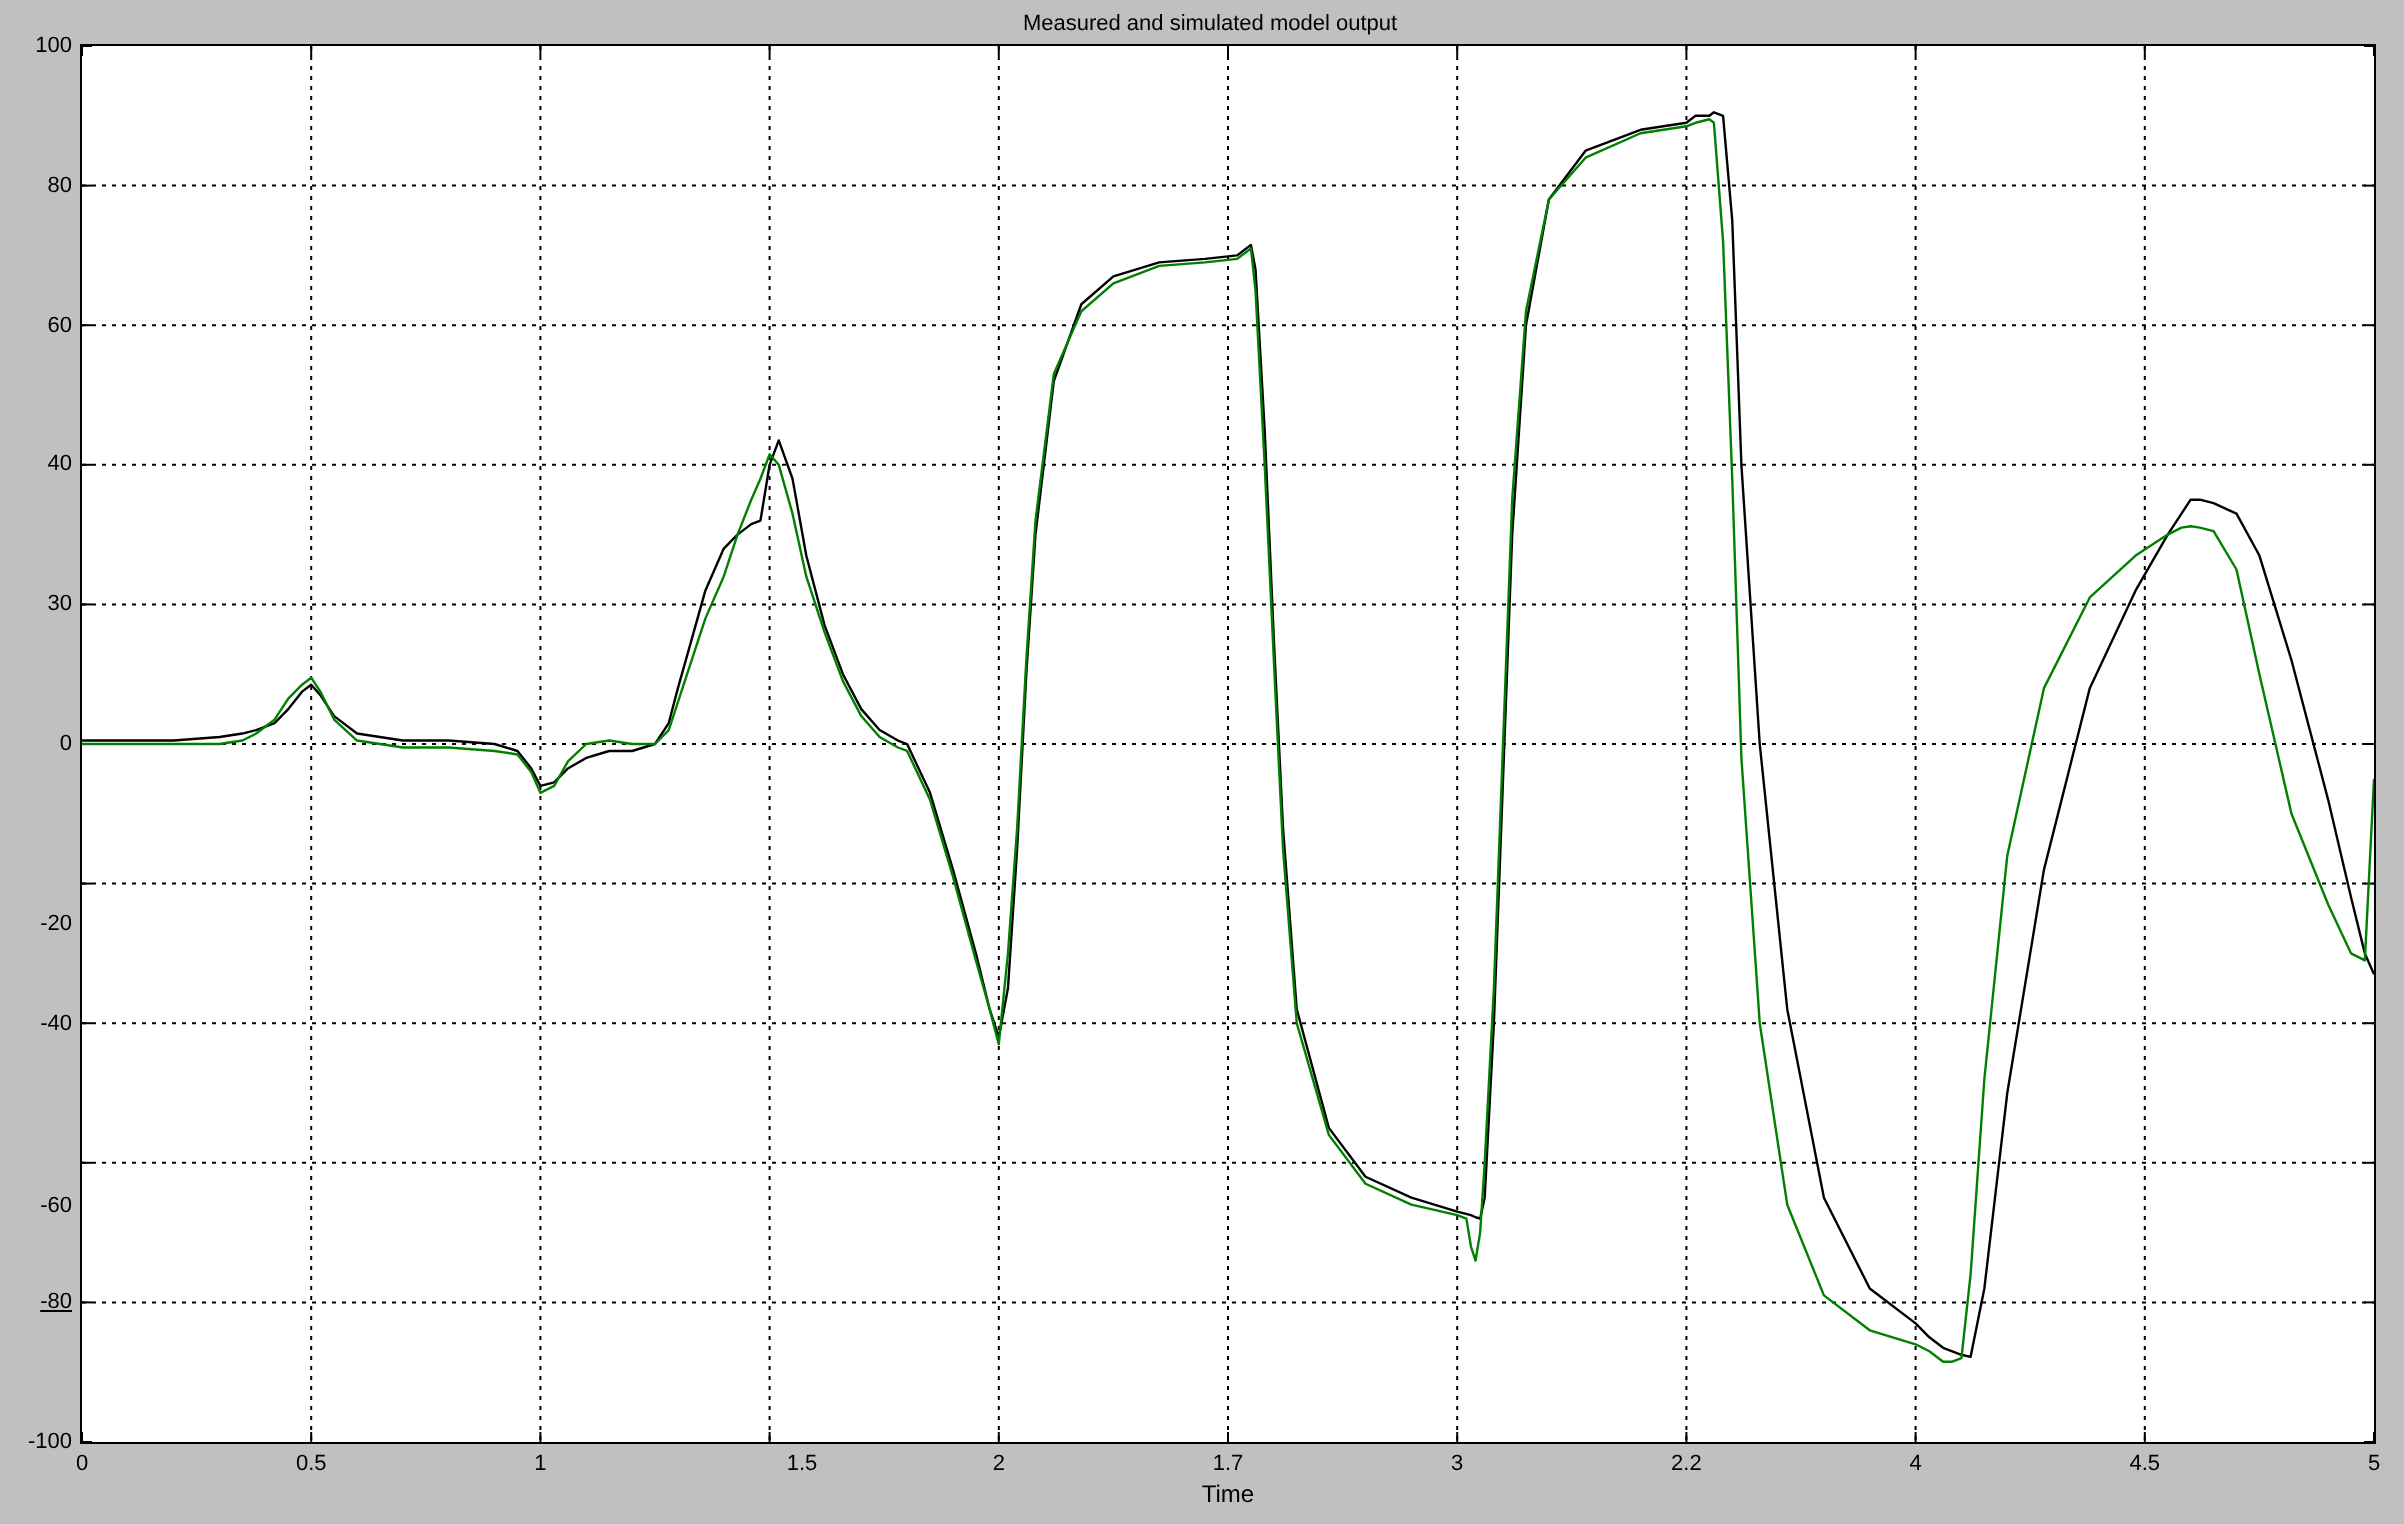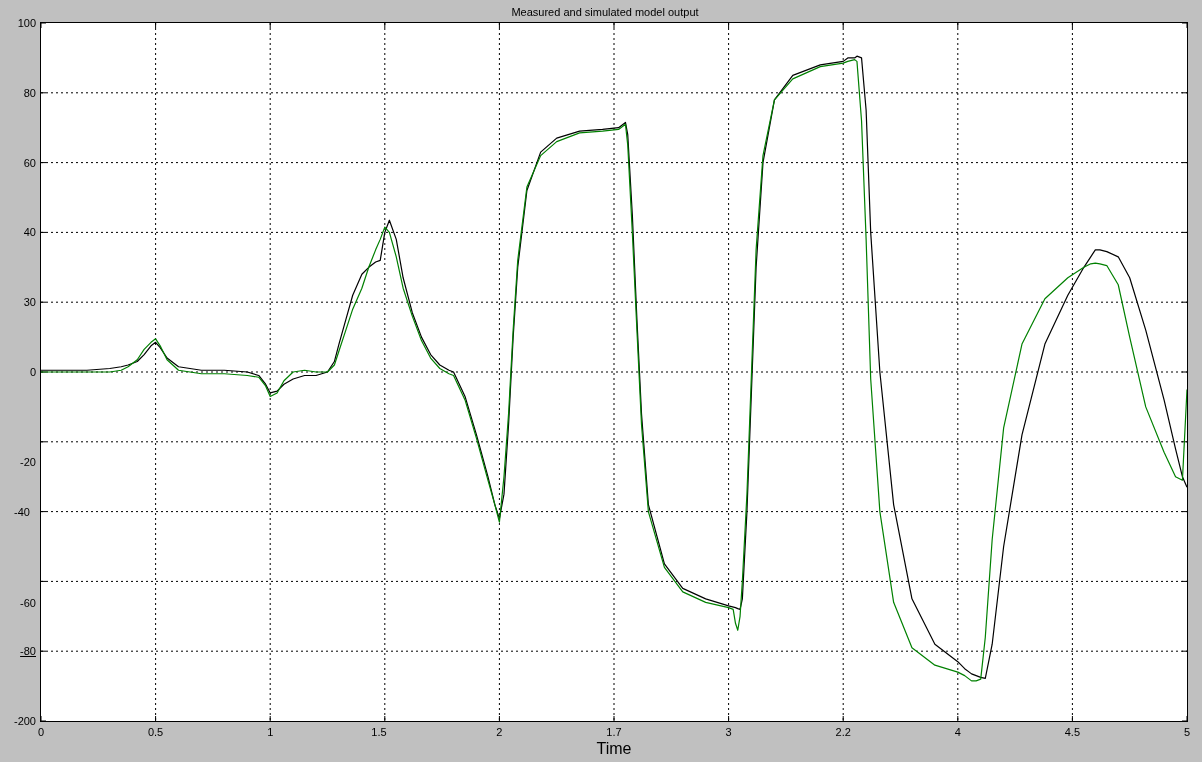--- a/index.html
+++ b/index.html
@@ -34,21 +34,21 @@
     background: #fff;
     border: 1px solid #000;
     box-sizing: border-box;
   }
   .xlabel {
     position: absolute;
     left: 40px;
     top: 740px;
     width: 1148px;
     text-align: center;
-    font-size: 16px;
+    font-size: 12px;
   }
   .ytick {
     position: absolute;
     right: 1166px; 
     text-align: right;
     width: 28px;
     transform: translateY(-50%);
     font-size: 11px;
   }
   .xtick {
@@ -136,35 +136,35 @@
         <line x1="0" y1="0" x2="5" y2="0" stroke="#000" stroke-width="1"></line>
         <line x1="1146" y1="0" x2="1141" y2="0" stroke="#000" stroke-width="1"></line>
         <path d="M0.00 347.26 L22.92 347.26 L45.84 347.26 L68.76 345.51 L80.22 343.77 L87.10 342.02 L96.26 338.53 L103.14 331.55 L110.02 322.82 L114.60 319.34 L119.18 324.57 L126.06 335.04 L137.52 343.77 L160.44 347.26 L183.36 347.26 L206.28 349.00 L217.74 352.49 L224.62 361.22 L229.20 369.94 L236.08 368.19 L242.95 361.22 L252.12 355.98 L263.58 352.49 L275.04 352.49 L286.50 349.00 L293.38 338.53 L297.96 321.08 L304.84 296.65 L311.71 272.22 L320.88 251.28 L327.76 244.30 L334.63 239.06 L339.22 237.32 L343.80 209.40 L348.38 197.19 L355.26 216.38 L362.14 254.77 L371.30 289.67 L380.47 314.10 L389.64 331.55 L398.81 342.02 L407.98 347.26 L412.56 349.00 L424.02 373.43 L435.48 411.82 L446.94 453.70 L453.82 481.62 L458.40 495.58 L462.98 471.15 L467.57 401.35 L472.15 314.10 L476.74 244.30 L485.90 167.52 L499.66 129.13 L515.70 115.17 L538.62 108.19 L561.54 106.44 L577.58 104.70 L584.46 99.46 L586.75 111.68 L591.34 191.95 L595.92 296.65 L600.50 390.88 L607.38 481.62 L623.42 540.95 L641.76 565.38 L664.68 575.85 L687.60 582.83 L694.48 584.58 L696.77 585.62 L699.06 586.32 L701.35 575.85 L705.94 488.60 L710.52 366.45 L715.10 244.30 L721.98 139.60 L733.44 76.78 L751.78 52.35 L779.28 41.88 L802.20 38.39 L806.78 34.90 L813.66 34.90 L815.95 33.15 L820.54 34.90 L825.12 87.25 L829.70 209.40 L838.87 349.00 L852.62 481.62 L870.96 575.85 L893.88 621.22 L916.80 638.67 L923.68 645.65 L928.26 649.14 L930.55 650.88 L935.14 652.63 L939.72 654.38 L944.30 655.42 L951.18 621.22 L962.64 523.50 L980.98 411.82 L1003.90 321.08 L1026.82 272.22 L1042.86 244.30 L1049.74 233.83 L1054.32 226.85 L1058.90 226.85 L1065.78 228.60 L1077.24 233.83 L1088.70 254.77 L1104.74 307.12 L1123.08 376.92 L1134.54 425.78 L1141.42 453.70 L1146.00 464.17 " fill="none" stroke="#000000" stroke-width="1.2" stroke-linejoin="round"></path>
         <path d="M0.00 349.00 L22.92 349.00 L45.84 349.00 L68.76 349.00 L80.22 347.26 L87.10 343.77 L96.26 336.79 L103.14 326.31 L110.02 319.34 L114.60 315.85 L119.18 322.82 L126.06 336.79 L137.52 347.26 L160.44 350.75 L183.36 350.75 L206.28 352.49 L217.74 354.24 L224.62 362.96 L229.20 373.43 L236.08 369.94 L242.95 357.73 L252.12 349.00 L263.58 347.26 L275.04 349.00 L286.50 349.00 L293.38 342.02 L297.96 328.06 L304.84 307.12 L311.71 286.18 L320.88 265.24 L327.76 244.30 L334.63 226.85 L339.22 216.38 L343.80 204.16 L348.38 209.40 L355.26 233.83 L362.14 265.24 L371.30 293.16 L380.47 317.59 L389.64 335.04 L398.81 345.51 L407.98 350.75 L412.56 352.49 L424.02 376.92 L435.48 415.31 L446.94 457.19 L453.82 481.62 L458.40 499.07 L462.98 453.70 L467.57 390.88 L472.15 307.12 L476.74 237.32 L485.90 164.03 L499.66 132.62 L515.70 118.66 L538.62 109.93 L561.54 108.19 L577.58 106.44 L584.46 101.21 L586.75 122.15 L591.34 209.40 L595.92 307.12 L600.50 401.35 L607.38 488.60 L623.42 544.44 L641.76 568.87 L664.68 579.34 L687.60 584.58 L692.18 586.32 L694.48 600.28 L696.77 607.26 L699.06 593.30 L701.35 558.40 L705.94 471.15 L710.52 349.00 L715.10 226.85 L721.98 132.62 L733.44 76.78 L751.78 55.84 L779.28 43.63 L802.20 40.13 L806.78 38.39 L813.66 36.64 L815.95 38.39 L820.54 97.72 L825.12 216.38 L829.70 355.98 L838.87 488.60 L852.62 579.34 L870.96 624.71 L893.88 642.16 L916.80 649.14 L923.68 652.63 L928.26 656.12 L930.55 657.87 L935.14 657.87 L939.72 656.12 L944.30 614.24 L951.18 516.52 L962.64 404.84 L980.98 321.08 L1003.90 275.71 L1026.82 254.77 L1042.86 244.30 L1049.74 240.81 L1054.32 240.11 L1058.90 240.81 L1065.78 242.56 L1077.24 261.75 L1088.70 314.10 L1104.74 383.90 L1123.08 429.27 L1134.54 453.70 L1141.42 457.19 L1146.00 366.45 " fill="none" stroke="#008000" stroke-width="1.2" stroke-linejoin="round"></path>
       </svg>
   </div>
 
   <div class="xlabel">Time</div>
 
   <div id="ticks-container">
-      <div class="ytick" style="top: 721px;">-200</div>
+      <div class="ytick" style="top: 721px;">-100</div>
       <div class="ytick" style="top: 651.2px; text-decoration: underline;">-80</div>
       <div class="ytick" style="top: 581.4px; margin-top: 22px;">-60</div>
-      <div class="ytick" style="top: 511.6px; text-align: center;">-40</div>
+      <div class="ytick" style="top: 511.6px;">-40</div>
       <div class="ytick" style="top: 462px;">-20</div>
       <div class="ytick" style="top: 372px;">0</div>
       <div class="ytick" style="top: 302.2px;">30</div>
       <div class="ytick" style="top: 232.4px;">40</div>
       <div class="ytick" style="top: 162.6px;">60</div>
       <div class="ytick" style="top: 92.8px;">80</div>
       <div class="ytick" style="top: 23px;">100</div>
       <div class="xtick" style="left: 41px;">0</div>
       <div class="xtick" style="left: 155.6px;">0.5</div>
       <div class="xtick" style="left: 270.2px;">1</div>
-      <div class="xtick" style="left: 379px; text-align: right;">1.5</div>
+      <div class="xtick" style="left: 401px; text-align: right;">1.5</div>
       <div class="xtick" style="left: 499.4px;">2</div>
       <div class="xtick" style="left: 614px;">1.7</div>
       <div class="xtick" style="left: 728.6px;">3</div>
       <div class="xtick" style="left: 843.2px;">2.2</div>
       <div class="xtick" style="left: 957.8px;">4</div>
       <div class="xtick" style="left: 1072.4px;">4.5</div>
       <div class="xtick" style="left: 1187px;">5</div>
     </div>
 
 </div>

